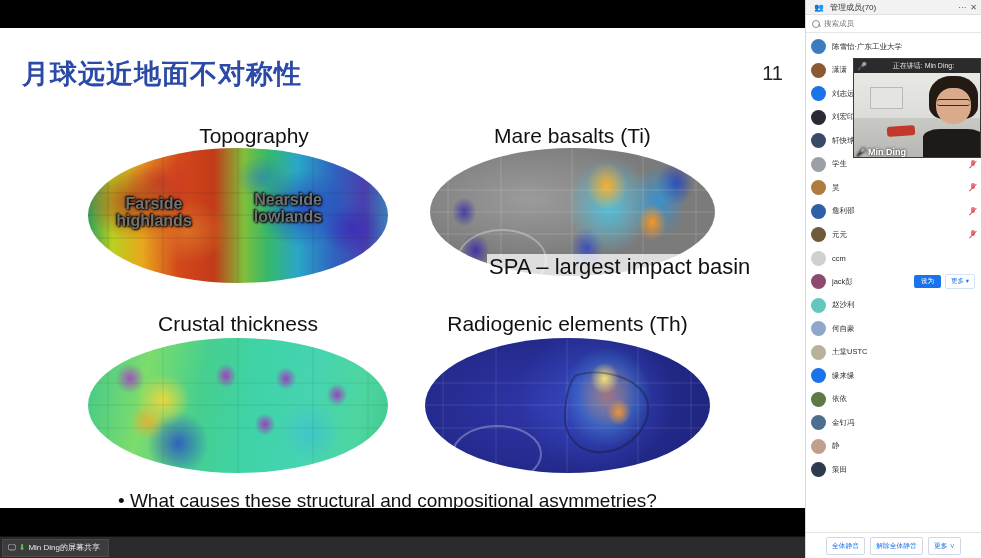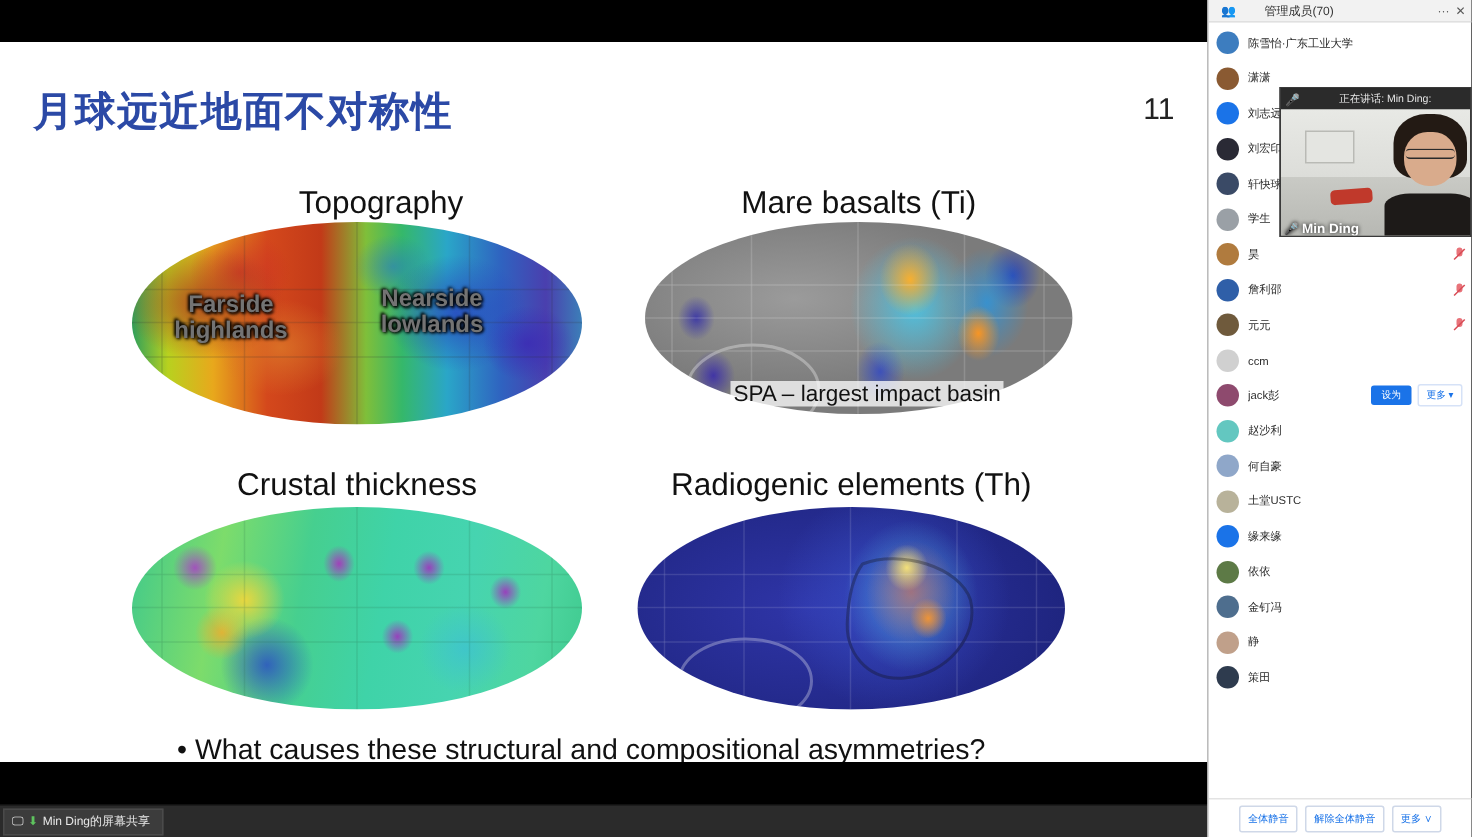--- a/index.html
+++ b/index.html
@@ -107,21 +107,21 @@
   .map-label {
     position: absolute;
     font-size: 16px; font-weight: bold; color: #737373;
     text-shadow: 0 0 3px #000, 1px 1px 2px #000, -1px -1px 2px #000;
     white-space: nowrap; text-align: center; line-height: 1.05;
     font-family: "Liberation Sans", sans-serif;
   }
 
   #spa-label {
     position: absolute; left: 487px; top: 226px;
-    font-size: 15px; color: #111;
+    font-size: 22px; color: #111;
     background: rgba(255,255,255,.75);
     padding: 0 2px;
     white-space: nowrap;
     font-family: "Liberation Sans", sans-serif;
   }
 
   #bullet {
     position: absolute; left: 118px; top: 462px;
     font-size: 19px; color: #111; white-space: nowrap;
     font-family: "Liberation Sans", sans-serif;
@@ -132,21 +132,21 @@
     position: absolute; left: 805px; top: 0; width: 176px; height: 558px;
     background: #ffffff; border-left: 1px solid #d8d8d8;
     display: flex; flex-direction: column;
   }
   #panel-header {
     height: 15px; flex: 0 0 15px;
     background: #f2f2f2; border-bottom: 1px solid #e0e0e0;
     display: flex; align-items: center; padding: 0 4px;
     font-size: 8px; color: #333;
   }
-  #panel-title { flex: 1; margin-left: 19px; white-space: nowrap; overflow: hidden; }
+  #panel-title { flex: 1; margin-left: 6px; white-space: nowrap; overflow: hidden; }
   .hdr-ico { font-size: 8px; color: #555; cursor: pointer; margin-left: 4px; }
 
   #panel-search {
     height: 18px; flex: 0 0 18px;
     border-bottom: 1px solid #e6e6e6;
     display: flex; align-items: center; padding: 0 6px; gap: 4px;
   }
   #search-glyph { width: 8px; height: 8px; position: relative; flex: 0 0 8px; }
   #search-glyph::before {
     content:""; position:absolute; left:0; top:0; width:6px; height:6px;
@@ -373,20 +373,24 @@
 
   <div id="panel">
 
     <div id="panel-header">
       <span class="hdr-ico">👥</span>
       <span id="panel-title">管理成员(70)</span>
       <span class="hdr-ico">···</span>
       <span class="hdr-ico">✕</span>
     </div>
 
+    <div id="panel-search">
+      <span id="search-glyph"></span>
+      <input id="search-input" type="text" value="" placeholder="搜索成员" style="">
+    </div>
 
     <div id="plist">
         <div class="prow">
           <div class="avatar" style="background: rgb(61, 125, 191);"></div>
           <span class="pname">陈雪怡·广东工业大学</span>
         </div>
         <div class="prow">
           <div class="avatar" style="background: rgb(138, 90, 50);"></div>
           <span class="pname">潇潇</span>
         </div>

